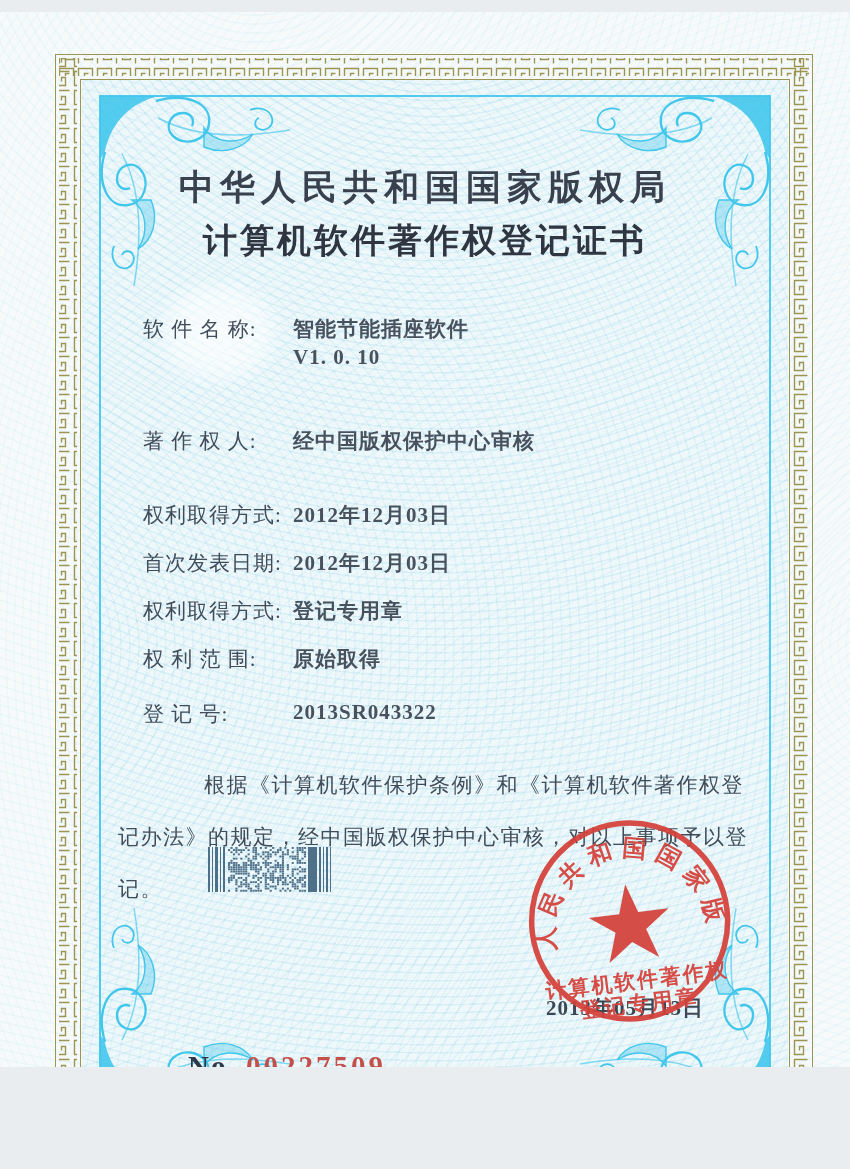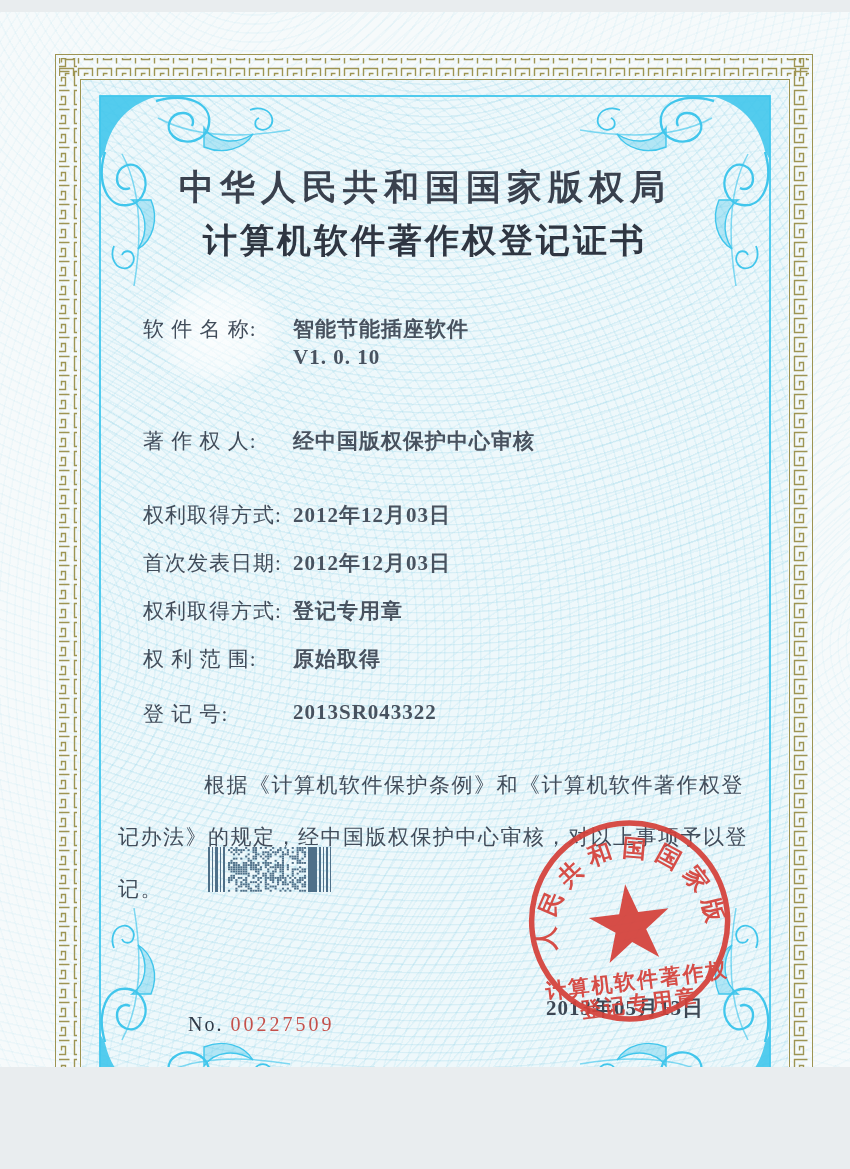--- a/index.html
+++ b/index.html
@@ -35,21 +35,21 @@
          letter-spacing:3px;color:#2f3642;}
   .certno{left:0;top:266px;width:745px;text-align:right;font-size:15px;color:#535e6c;letter-spacing:1px;}
   .certno .gap{display:inline-block;width:18px;}
   .row{left:143px;font-size:21px;letter-spacing:1px;}
   .row .lbl{color:#414c5a;}
   .row .val{position:absolute;left:150px;top:0;color:#48525f;font-weight:bold;}
   .statement{position:absolute;left:118px;top:726px;width:648px;z-index:5;
              font-size:21px;line-height:52px;letter-spacing:1.5px;color:#414c5a;
              text-indent:86px;white-space:normal;}
   svg.barcode{position:absolute;left:208px;top:835px;z-index:5;}
-  .serial{left:188px;top:1001px;font-size:20px;color:#2f3947;letter-spacing:2px;}
+  .serial{left:188px;top:1038px;font-size:29px;color:#2f3947;letter-spacing:2px;font-weight:bold;}
   .serial .digits{color:#c4504b;letter-spacing:3px;}
   .seal-date{left:546px;top:982px;font-size:21px;font-weight:bold;color:#3d4754;letter-spacing:1px;z-index:5;}
   svg.seal{position:absolute;left:518px;top:800px;z-index:6;transform:rotate(-7deg);opacity:.93;}
   .seal text{font-family:"Liberation Serif","DejaVu Serif",serif;font-weight:bold;}
 </style>
 </head>
 <body>
 
 <div class="page">
 

